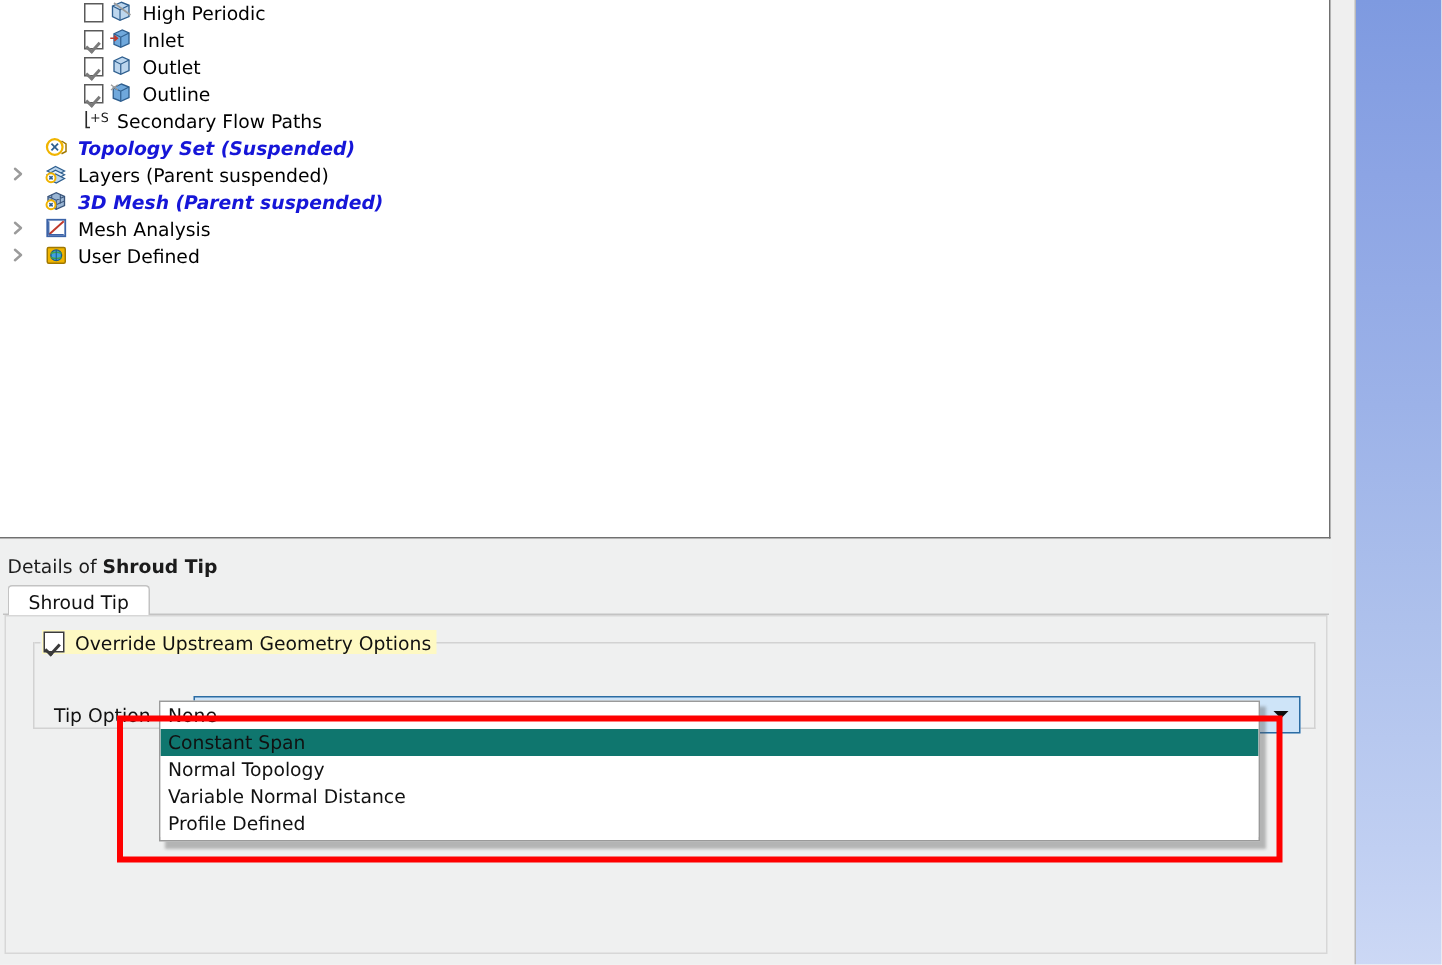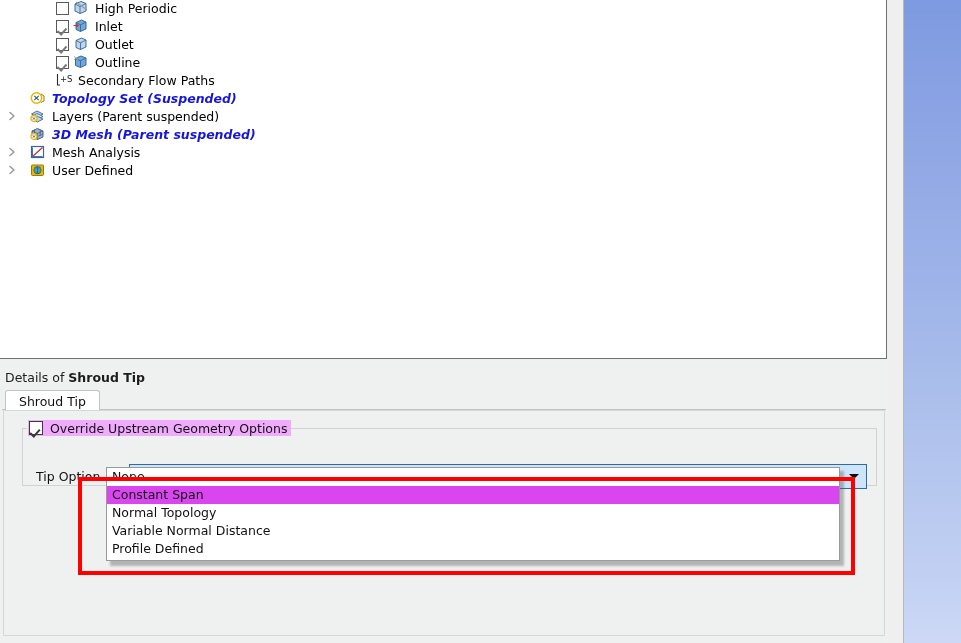--- a/index.html
+++ b/index.html
@@ -114,21 +114,21 @@
   }
   .gb-top-left {
     position: absolute; left: 0; top: 0; width: 4px; height: 1px; background: #d2d2d2;
   }
   .gb-top-right {
     position: absolute; left: 240px; top: 0; right: 0; height: 1px; background: #d2d2d2;
   }
   .gb-title {
     position: absolute; left: 5px; top: -8px;
     display: flex; align-items: center; gap: 7px;
-    background: #f0abfc;
+    background: #fef9c3;
     padding: 0 4px 0 1px;
     height: 16px;
   }
   .gb-title .cbox2 {
     width: 14px; height: 14px;
     border: 1px solid #3b3b3b;
     background: #fff;
     position: relative;
   }
   .gb-title .cbox2::after {
@@ -181,21 +181,21 @@
     overflow: hidden;
   }
   .dd-item {
     height: 18px;
     line-height: 18px;
     padding-left: 5px;
     font-size: 12.5px;
     color: #111;
     background: #ffffff;
   }
-  .dd-item.sel { background: #d946ef; }
+  .dd-item.sel { background: #0f766e; }
 
   
   .annot {
     position: absolute;
     left: 78px; top: 477px;
     width: 777px; height: 98px;
     border: 4px solid #fe0000;
     pointer-events: none;
   }
 </style>

